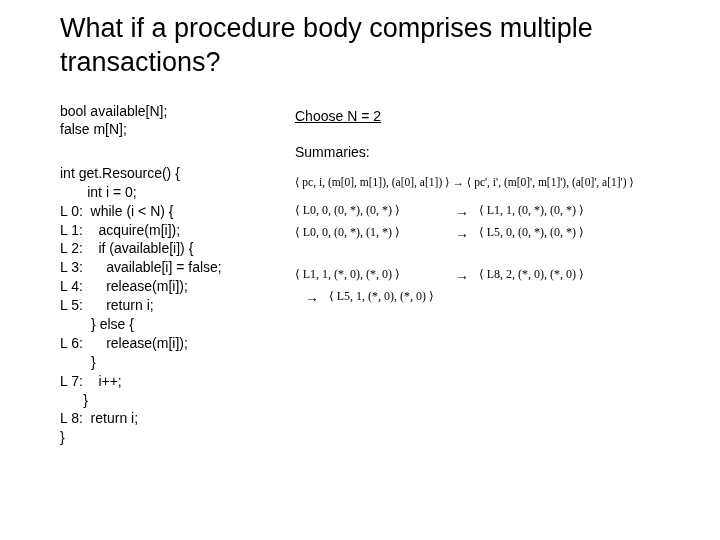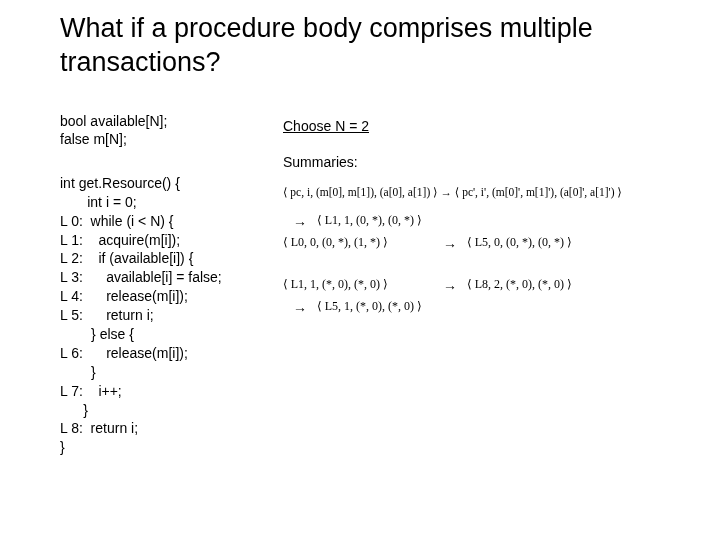--- a/index.html
+++ b/index.html
@@ -7,25 +7,25 @@
     width: 720px;
     height: 540px;
     background: #fff;
     font-family: Arial, Helvetica, sans-serif;
     padding: 12px 30px 20px 60px;
     color: #000;
   }
   .title {
     font-size: 27px;
     line-height: 1.25;
-    margin-bottom: 32px;
+    margin-bottom: 22px;
   }
   .columns {
     display: flex;
-    gap: 28px;
+    gap: 40px;
   }
   .col-left {
     flex: 0 0 195px;
   }
   .col-right {
     flex: 1;
   }
   .decl {
     font-size: 14px;
     line-height: 1.3;
@@ -92,20 +92,21 @@
 }</div>
   </div>
 
   <div class="col-right">
     <div class="choose">Choose N = 2</div>
     <div class="sum-title">Summaries:</div>
     <div class="sum-first angle">⟨ pc, i, (m[0], m[1]), (a[0], a[1]) ⟩ → ⟨ pc', i', (m[0]', m[1]'), (a[0]', a[1]') ⟩</div>
 
     <div class="sum-group">
       <div class="sum-pair">
+        <span class="lhs angle">⟨ L0, 0, (0, *), (0, *) ⟩</span>
         <span class="arrow">→</span>
         <span class="angle">⟨ L1, 1, (0, *), (0, *) ⟩</span>
       </div>
       <div class="sum-pair">
         <span class="lhs angle">⟨ L0, 0, (0, *), (1, *) ⟩</span>
         <span class="arrow">→</span>
         <span class="angle">⟨ L5, 0, (0, *), (0, *) ⟩</span>
       </div>
     </div>
 

